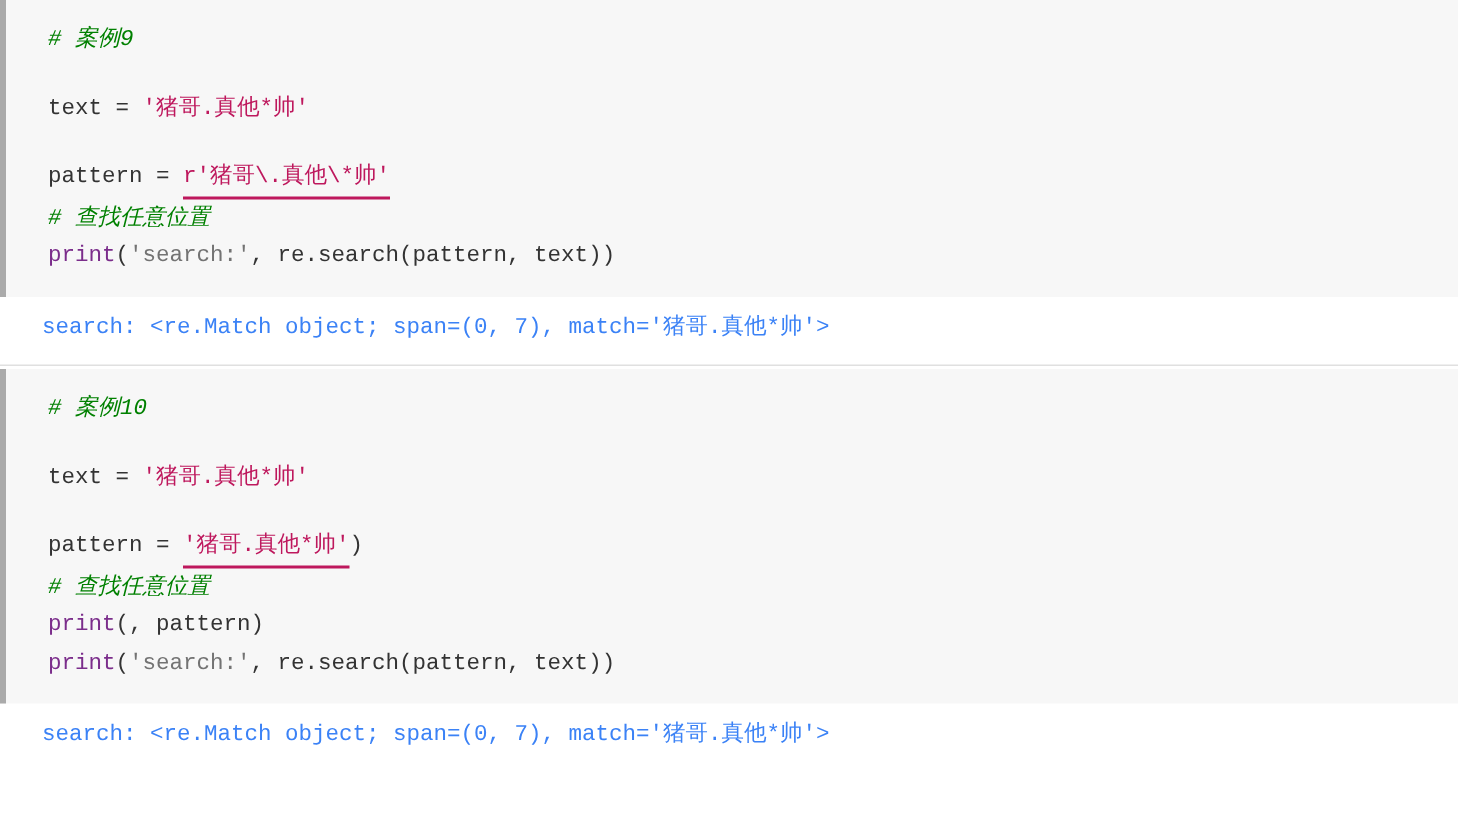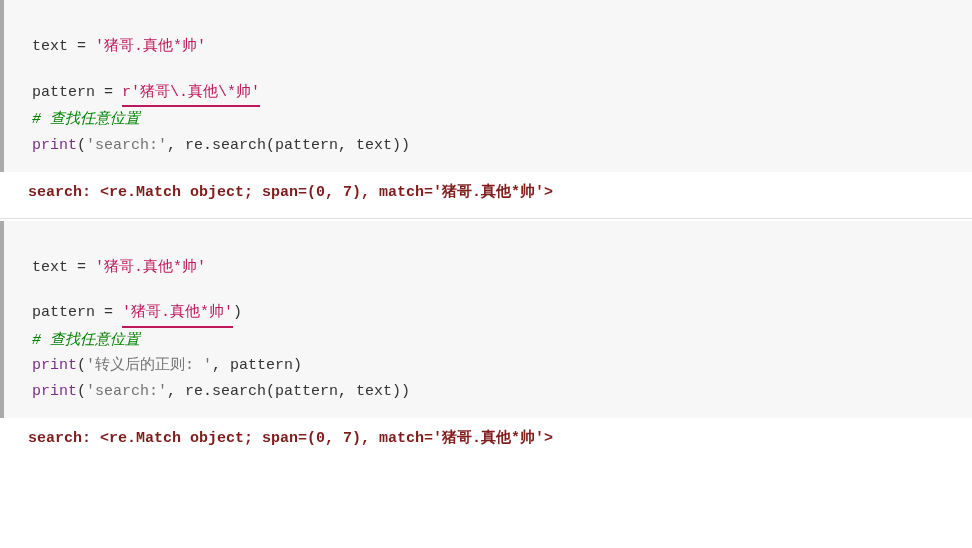--- a/index.html
+++ b/index.html
@@ -55,33 +55,35 @@
       margin: 0;
     }
 
     .code-section {
       position: relative;
     }
 
     .output-line {
       font-family: 'Courier New', Courier, monospace;
       font-size: 15px;
-      color: #7f1d1d;
+      color: #3b82f6;
       line-height: 1.7;
-      font-weight: bold;
     }
 
     .underline-span {
       border-bottom: 2px solid #be185d;
     }
   </style>
 </head>
 <body>
 
 <div class="code-section" style="background:#f7f7f7; border-left: 4px solid #aaa; padding: 14px 16px 14px 28px; position:relative;">
+  <div class="line">
+    <span class="comment"># 案例9</span>
+  </div>
   <div class="line">
     <span class="plain">text&nbsp;</span>
     <span class="plain">=&nbsp;</span>
     <span class="string-orange">'猪哥.真他*帅'</span>
   </div>
   <div class="line">
     <span class="plain">pattern&nbsp;</span>
     <span class="plain">=&nbsp;</span>
     <span class="string-orange underline-span">r'猪哥\.真他\*帅'</span>
   </div>
@@ -99,37 +101,39 @@
 <div class="output-block" style="padding: 8px 16px 12px 28px; background:#fff;">
   <div class="output-line">
     search: &lt;re.Match object; span=(0, 7), match='猪哥.真他*帅'&gt;
   </div>
 </div>
 
 <div class="separator"></div>
 
 <div class="code-section" style="background:#f7f7f7; border-left: 4px solid #aaa; padding: 14px 16px 14px 28px; position:relative; margin-top:2px;">
   <div class="line">
+    <span class="comment"># 案例10</span>
+  </div>
+  <div class="line">
     <span class="plain">text&nbsp;</span>
     <span class="plain">=&nbsp;</span>
     <span class="string-orange">'猪哥.真他*帅'</span>
   </div>
   <div class="line">
     <span class="plain">pattern&nbsp;</span>
     <span class="plain">=&nbsp;</span>
     <span class="string-orange underline-span">'猪哥.真他*帅'</span>
     <span class="plain">)</span>
   </div>
   <div class="line">
     <span class="comment"># 查找任意位置</span>
   </div>
   <div class="line">
     <span class="keyword">print</span>
     <span class="plain">(</span>
-    <span class="string-green">'转义后的正则: '</span>
     <span class="plain">, pattern)</span>
   </div>
   <div class="line">
     <span class="keyword">print</span>
     <span class="plain">(</span>
     <span class="string-green">'search:'</span>
     <span class="plain">, re.search(pattern, text))</span>
   </div>
 </div>
 

